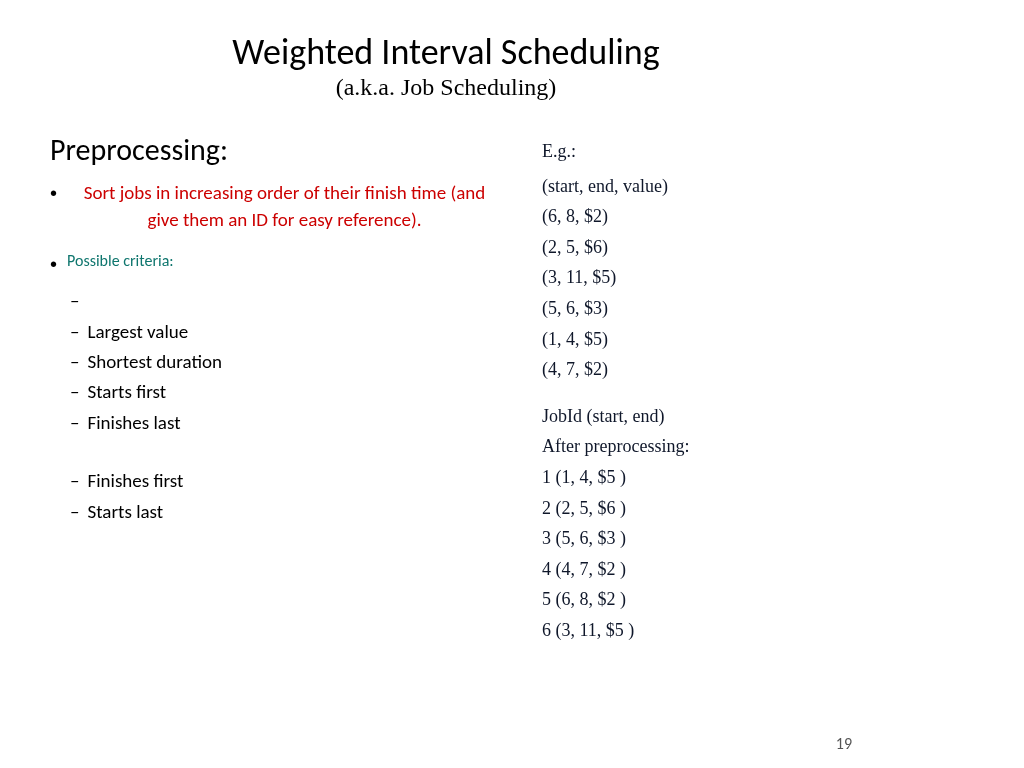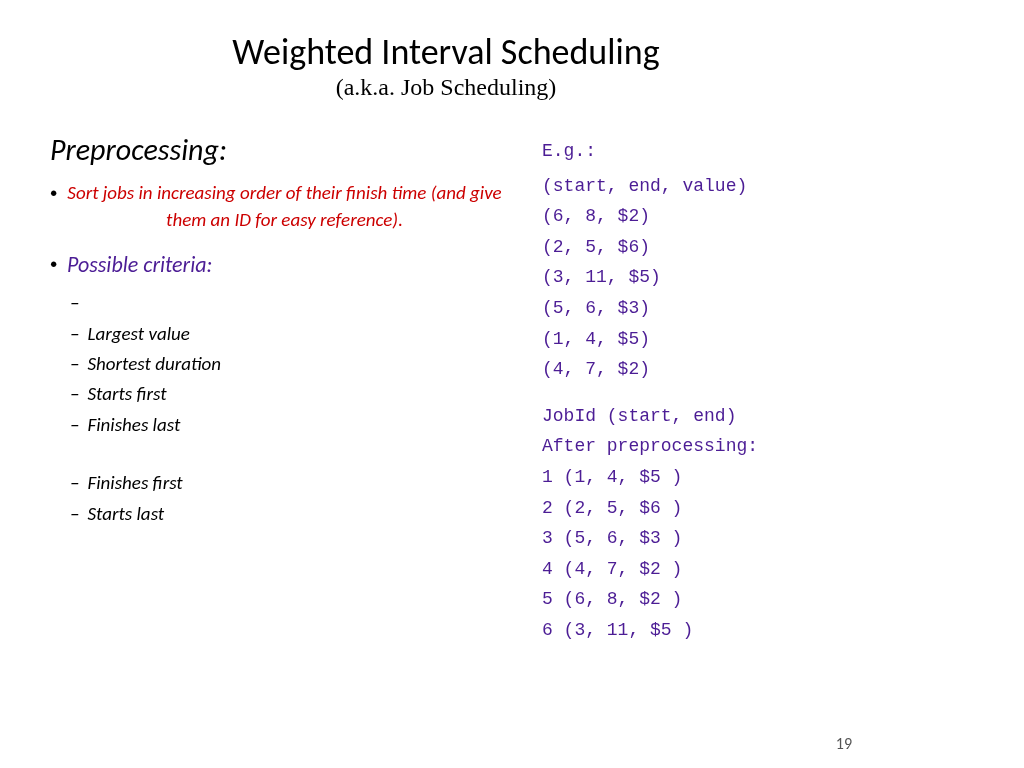--- a/index.html
+++ b/index.html
@@ -42,29 +42,28 @@
     .content-area {
       display: flex;
       flex-direction: row;
       gap: 20px;
       margin-top: 10px;
     }
 
     .left-panel {
       flex: 1;
       padding-right: 20px;
-      font-style: italic;
     }
 
     .right-panel {
       width: 300px;
       font-size: 18px;
       line-height: 1.7;
-      color: #4c1d95;
-      font-family: Liberation Mono, monospace;
+      color: #0f172a;
+      font-family: Liberation Serif, serif;
       padding-top: 5px;
     }
 
     .preprocessing-heading {
       font-size: 30px;
       font-weight: 400;
       color: #000;
       margin-bottom: 12px;
       font-family: 'Calibri', 'Segoe UI', Arial, sans-serif;
     }
@@ -91,22 +90,22 @@
       text-align: center;
     }
 
     .possible-criteria {
       display: flex;
       align-items: flex-start;
       margin-bottom: 10px;
     }
 
     .possible-criteria-text {
-      font-size: 22px;
-      color: #4c1d95;
+      font-size: 16px;
+      color: #0f766e;
       font-family: 'Calibri', 'Segoe UI', Arial, sans-serif;
     }
 
     .dash-list {
       list-style: none;
       margin-left: 20px;
     }
 
     .dash-list li {
       display: flex;

